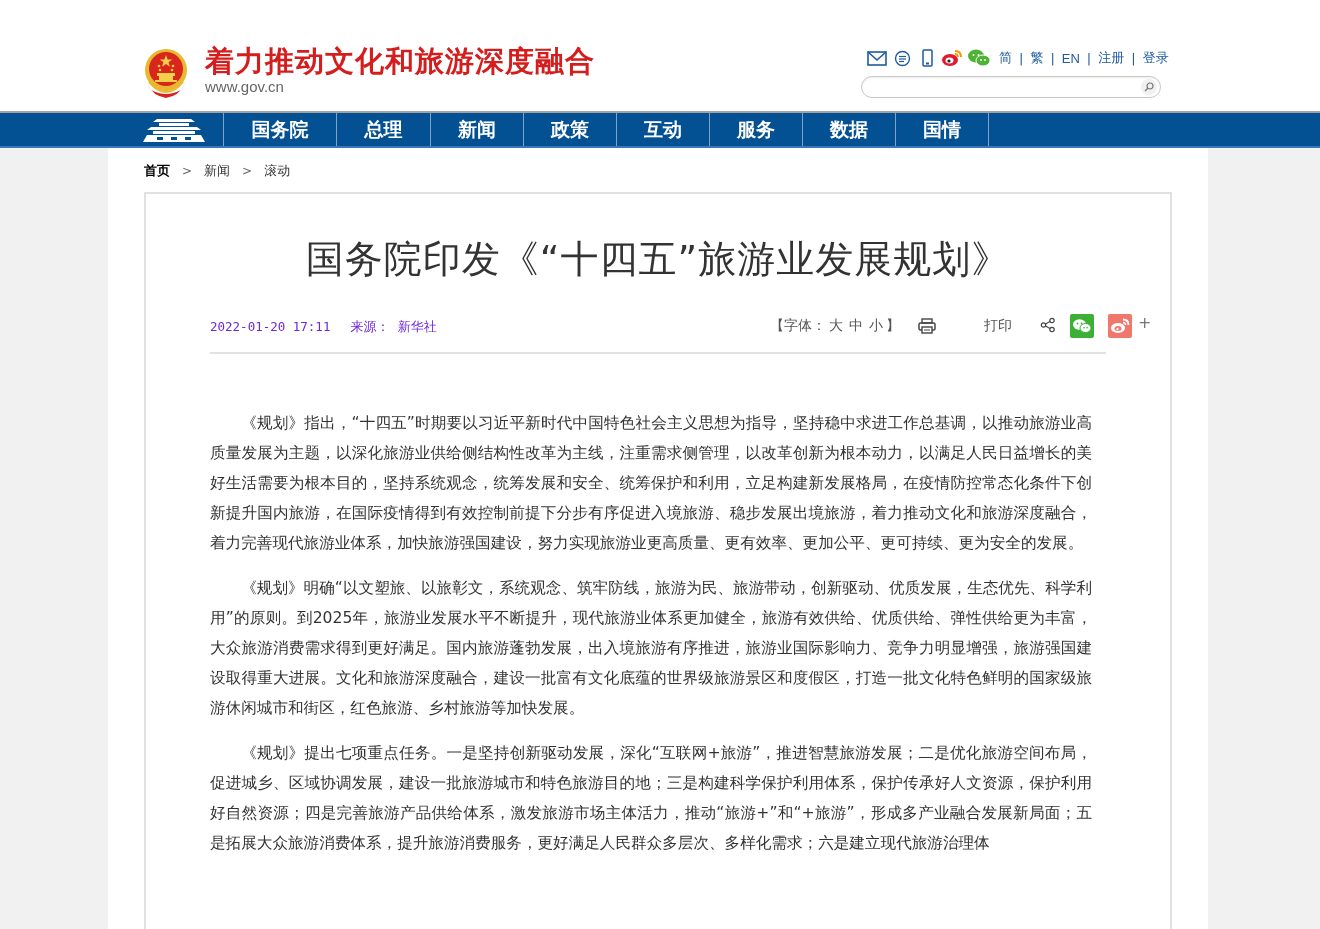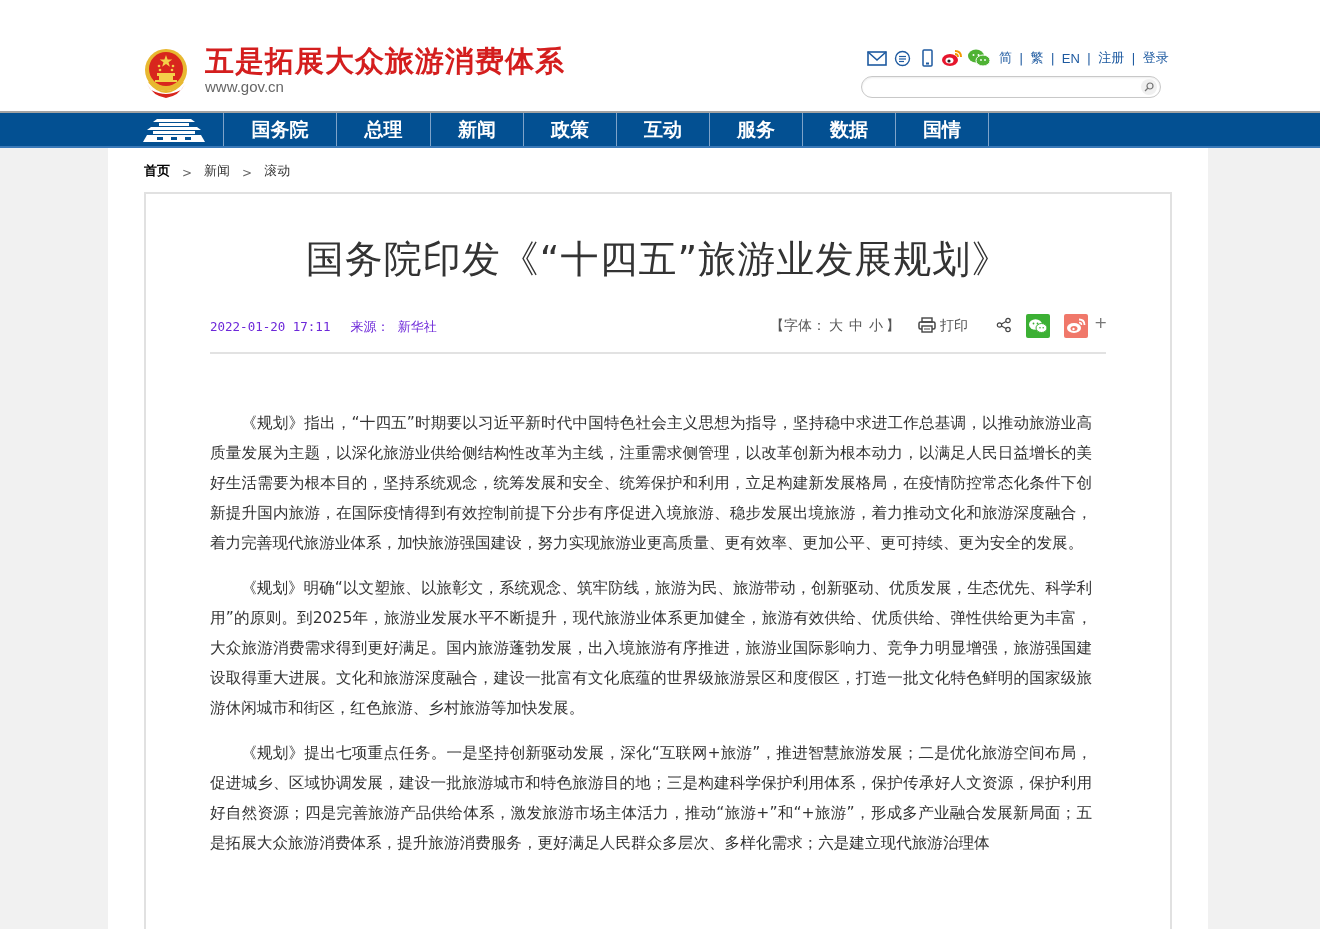--- a/index.html
+++ b/index.html
@@ -13,30 +13,30 @@
   .tool-icon { width: 22px; height: 20px; margin-right: 3px; display: flex; align-items: center; justify-content: center; }
   .lang-links { display: flex; align-items: center; font-size: 13px; color: #1e5aa0; margin-left: 4px; }
   .lang-links span.sep { color: #1e5aa0; margin: 0 7px; }
   .search-box { position: absolute; left: 861px; top: 76px; width: 300px; height: 22px; border: 1px solid #c8c8c8; border-radius: 11px; background: #fff; box-shadow: inset 0 1px 2px rgba(0,0,0,0.08); }
   .search-btn { position: absolute; right: 3px; top: 2px; width: 16px; height: 16px; border-radius: 50%; background: #f0f0f0; display: flex; align-items: center; justify-content: center; }
   .nav { position: absolute; left: 0; top: 111px; width: 1320px; height: 37px; background: #035092; border-top: 2px solid #a3a3a3; border-bottom: 2px solid #3a79b8; }
   .nav-inner { position: absolute; left: 143px; top: 0; height: 33px; display: flex; }
   .nav-home { width: 81px; height: 33px; display: flex; align-items: center; justify-content: flex-start; border-right: 1px solid #7ea3c9; }
   .nav-item { height: 33px; display: flex; align-items: center; justify-content: center; color: #fff; font-size: 19px; font-weight: bold; border-right: 1px solid #7ea3c9; }
   .content-col { position: absolute; left: 108px; top: 148px; width: 1100px; height: 781px; background: #fff; }
-  .breadcrumb { position: absolute; left: 36px; top: 14px; font-size: 13px; color: #333; display: flex; align-items: flex-end; }
+  .breadcrumb { position: absolute; left: 36px; top: 14px; font-size: 13px; color: #333; display: flex; align-items: center; }
   .breadcrumb .home { font-weight: bold; color: #000; }
   .breadcrumb .arrow { margin: 0 12px; color: #666; font-size: 12px; }
   .article { position: absolute; left: 36px; top: 44px; width: 1028px; height: 760px; border: 2px solid #e1e1e1; border-bottom: none; background: #fff; }
   .title { position: absolute; left: 0; top: 40px; width: 1024px; text-align: center; font-size: 38px; color: #333; letter-spacing: 1px; }
   .meta { position: absolute; left: 64px; top: 124px; font-size: 13px; color: #6d28d9; }
   .meta .date { font-family: "DejaVu Sans Mono", monospace; font-size: 12.5px; margin-right: 16px; }
   .meta-right { position: absolute; left: 624px; top: 120px; display: flex; align-items: center; font-size: 14px; color: #555; }
   .fontsize span { margin: 0 3px; }
-  .print { display: flex; margin-left: 18px; }
+  .print { display: flex; align-items: center; margin-left: 18px; gap: 44px; }
   .share { margin-left: 28px; }
   .social-btn { width: 24px; height: 24px; border-radius: 2px; display: flex; align-items: center; justify-content: center; margin-left: 14px; }
   .plus { color: #777; font-size: 16px; margin-left: 6px; margin-top: -8px; }
   .meta-line { position: absolute; left: 64px; top: 158px; width: 896px; height: 2px; background: #e2e2e2; }
   .body { position: absolute; left: 64px; top: 214px; width: 882px; font-size: 15.6px; line-height: 30px; color: #333; }
   .body p { text-indent: 2em; margin-bottom: 15px; text-align: justify; }
   .body a { color: #0000ee; text-decoration: none; }
 </style>
 </head>
 <body>
@@ -53,21 +53,21 @@
         <circle cx="17" cy="24" r="1.3" fill="#f4d04a"></circle>
         <circle cx="29" cy="24" r="1.3" fill="#f4d04a"></circle>
         <rect x="14" y="27" width="18" height="3" fill="#f4d04a"></rect>
         <rect x="16" y="30" width="14" height="4" fill="#f4d04a"></rect>
         <rect x="12" y="34" width="22" height="2" fill="#f4d04a"></rect>
         <path d="M4 38 Q10 50 23 52 Q36 50 42 38 L38 44 Q30 48 23 48 Q16 48 8 44 Z" fill="#d8261d"></path>
         <path d="M6 36 Q14 46 23 46 Q32 46 40 36" stroke="#e8b830" stroke-width="2" fill="none"></path>
       </svg>
     </div>
     <div>
-      <div class="site-name">五是拓展大众旅游消费体系</div>
+      <div class="site-name">着力推动文化和旅游深度融合</div>
       <div class="site-url">www.gov.cn</div>
     </div>
   </div>
 
   <div class="top-tools">
     <div class="tool-icon">
       <svg width="20" height="15" viewBox="0 0 20 15">
           <rect x="1" y="1" width="18" height="13" fill="none" stroke="#1e5aa0" stroke-width="1.6"></rect>
           <polyline points="1,1 10,9 19,1" fill="none" stroke="#1e5aa0" stroke-width="1.6"></polyline>
         </svg>

